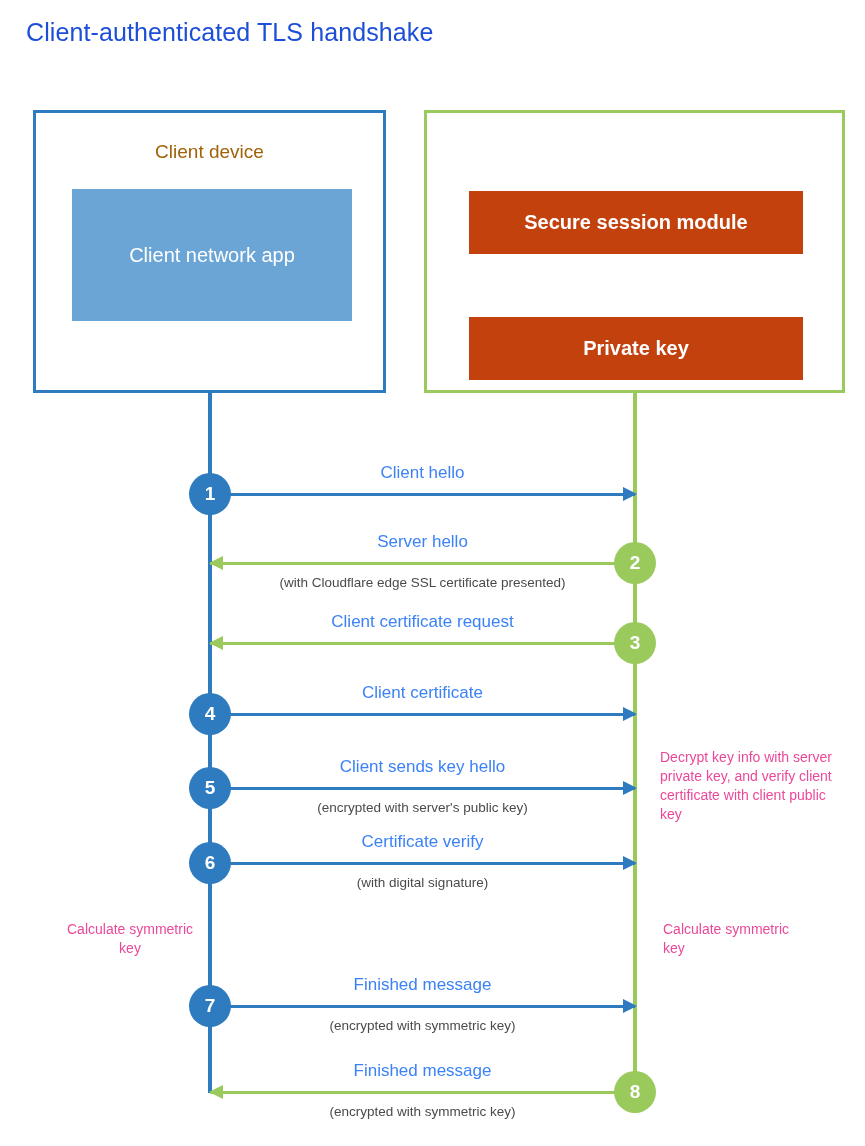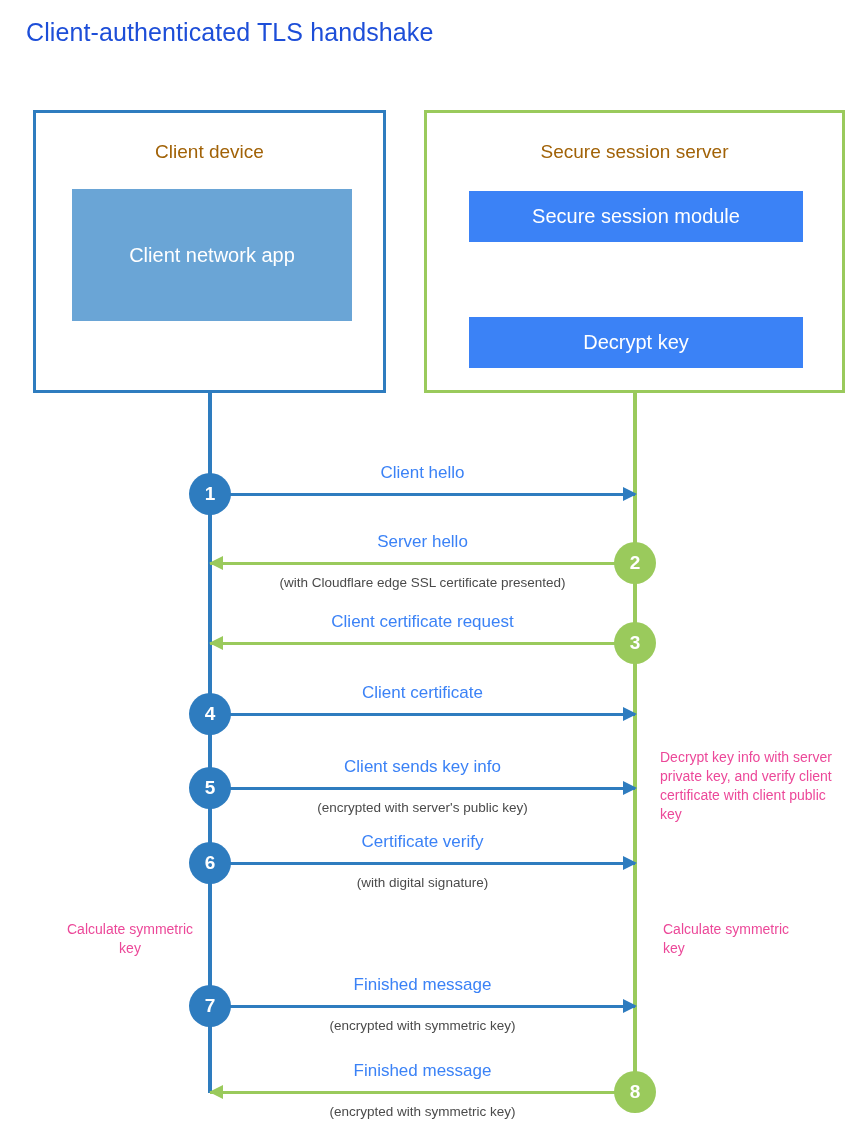--- a/index.html
+++ b/index.html
@@ -75,28 +75,29 @@
     line-height: 28px;
     display: flex;
     align-items: center;
     justify-content: center;
     text-align: center;
   }
   .server-bar {
     position: absolute;
     left: 42px;
     width: 334px;
-    height: 51px;
-    background: #3b82f6;
+    height: 63px;
+    background: #c2410c;
     color: #ffffff;
     font-size: 20px;
     display: flex;
     align-items: center;
     justify-content: center;
     text-align: center;
+    font-weight: bold;
   }
   .server-bar.b0 { top: 78px; }
   .server-bar.b1 { top: 141px; }
   .server-bar.b2 { top: 204px; }
 
   
   .lifeline {
     position: absolute;
     width: 4px;
   }
@@ -198,23 +199,22 @@
 <div id="page">
 
   <div class="page-title">Client-authenticated TLS handshake</div>
 
   <div class="party-box client">
     <div class="box-title">Client device</div>
     <div class="client-app">Client network app</div>
   </div>
 
   <div class="party-box server">
-    <div class="box-title">Secure session server</div>
     <div class="server-bar b0">Secure session module</div>
-    <div class="server-bar b2">Decrypt key</div>
+    <div class="server-bar b2">Private key</div>
   </div>
 
   <div class="lifeline client"></div>
   <div class="lifeline server"></div>
 
   <div id="steps-root">
       <div class="step" style="top: 494px;">
         <div class="arrow-line blue"></div>
         <div class="arrow-head right blue"></div>
         <div class="step-badge blue">1</div>
@@ -236,21 +236,21 @@
       <div class="step" style="top: 714px;">
         <div class="arrow-line blue"></div>
         <div class="arrow-head right blue"></div>
         <div class="step-badge blue">4</div>
         <div class="step-label">Client certificate</div>
       </div>
       <div class="step" style="top: 788px;">
         <div class="arrow-line blue"></div>
         <div class="arrow-head right blue"></div>
         <div class="step-badge blue">5</div>
-        <div class="step-label">Client sends key info</div>
+        <div class="step-label">Client sends key hello</div>
         <div class="step-sublabel">(encrypted with server's public key)</div>
       </div>
       <div class="step" style="top: 863px;">
         <div class="arrow-line blue"></div>
         <div class="arrow-head right blue"></div>
         <div class="step-badge blue">6</div>
         <div class="step-label">Certificate verify</div>
         <div class="step-sublabel">(with digital signature)</div>
       </div>
       <div class="step" style="top: 1006px;">

